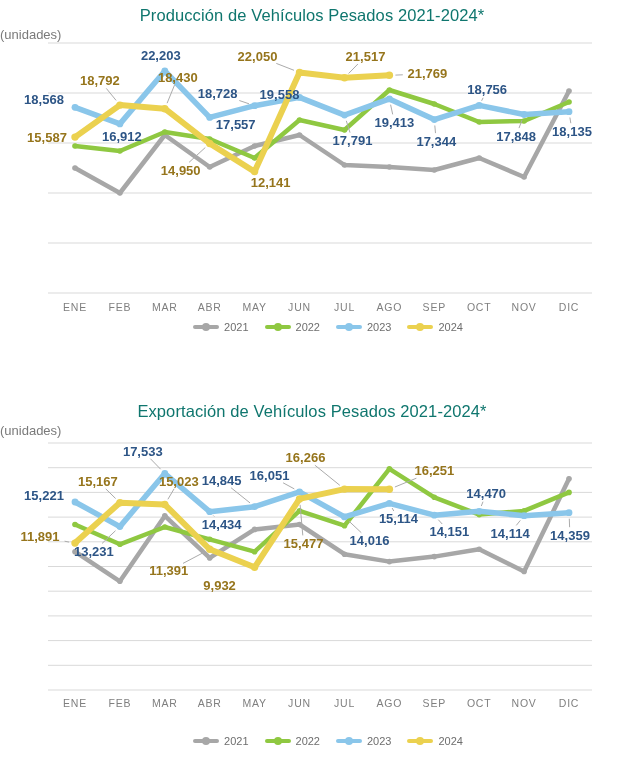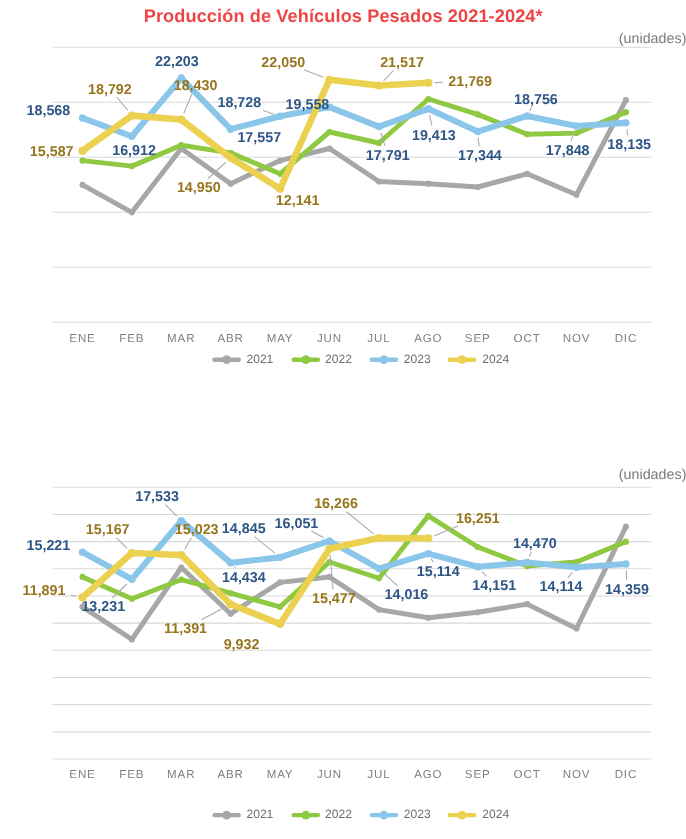--- a/index.html
+++ b/index.html
@@ -7,26 +7,26 @@
   body {
     width:624px; height:763px; background:#ffffff;
     font-family:"Liberation Sans", sans-serif;
     position:relative; overflow:hidden;
   }
   .chart-block { position:absolute; left:0; width:624px; }
   #chart-0 { top:0; height:392px; }
   #chart-1 { top:396px; height:367px; }
   .chart-title {
     position:absolute; top:6px; left:0; width:624px;
-    text-align:center; font-size:16.5px; font-weight:bold;
-    color:#ef4444; letter-spacing:0.1px;
+    text-align:center; font-size:16.5px; font-weight:normal;
+    color:#0f766e; letter-spacing:0.1px;
   }
   .chart-sub {
     position:absolute; top:27px; left:0; width:624px;
-    text-align:right; font-size:13px; color:#7a7a7a;
+    text-align:left; font-size:13px; color:#7a7a7a;
   }
   svg.plot { position:absolute; top:0; left:0; }
   .legend {
     position:absolute; left:16px; width:624px;
     display:flex; justify-content:center; align-items:center; gap:16px;
   }
   #chart-0 .legend { top:321px; }
   #chart-1 .legend { top:339px; }
   .legend-item { display:flex; align-items:center; gap:5px; }
   .legend-marker { position:relative; width:26px; height:4px; border-radius:2px; }
@@ -166,20 +166,21 @@
         <span class="legend-item">
           <span class="legend-marker" style="background: rgb(235, 209, 79);">
             <span class="dot" style="background: rgb(235, 209, 79);"></span>
           </span>
           <span class="legend-label">2024</span>
         </span>
       </div>
   </section>
 
   <section class="chart-block" id="chart-1">
+    <div class="chart-title">Exportación de Vehículos Pesados 2021-2024*</div>
     <div class="chart-sub">(unidades)</div>
     <svg class="plot" width="624" height="318" viewBox="0 0 624 318">
         <line x1="48" y1="294.0" x2="592" y2="294.0" stroke="#d9d9d9" stroke-width="1"></line>
         <line x1="48" y1="269.3" x2="592" y2="269.3" stroke="#d9d9d9" stroke-width="1"></line>
         <line x1="48" y1="244.6" x2="592" y2="244.6" stroke="#d9d9d9" stroke-width="1"></line>
         <line x1="48" y1="219.9" x2="592" y2="219.9" stroke="#d9d9d9" stroke-width="1"></line>
         <line x1="48" y1="195.2" x2="592" y2="195.2" stroke="#d9d9d9" stroke-width="1"></line>
         <line x1="48" y1="170.5" x2="592" y2="170.5" stroke="#d9d9d9" stroke-width="1"></line>
         <line x1="48" y1="145.8" x2="592" y2="145.8" stroke="#d9d9d9" stroke-width="1"></line>
         <line x1="48" y1="121.1" x2="592" y2="121.1" stroke="#d9d9d9" stroke-width="1"></line>

